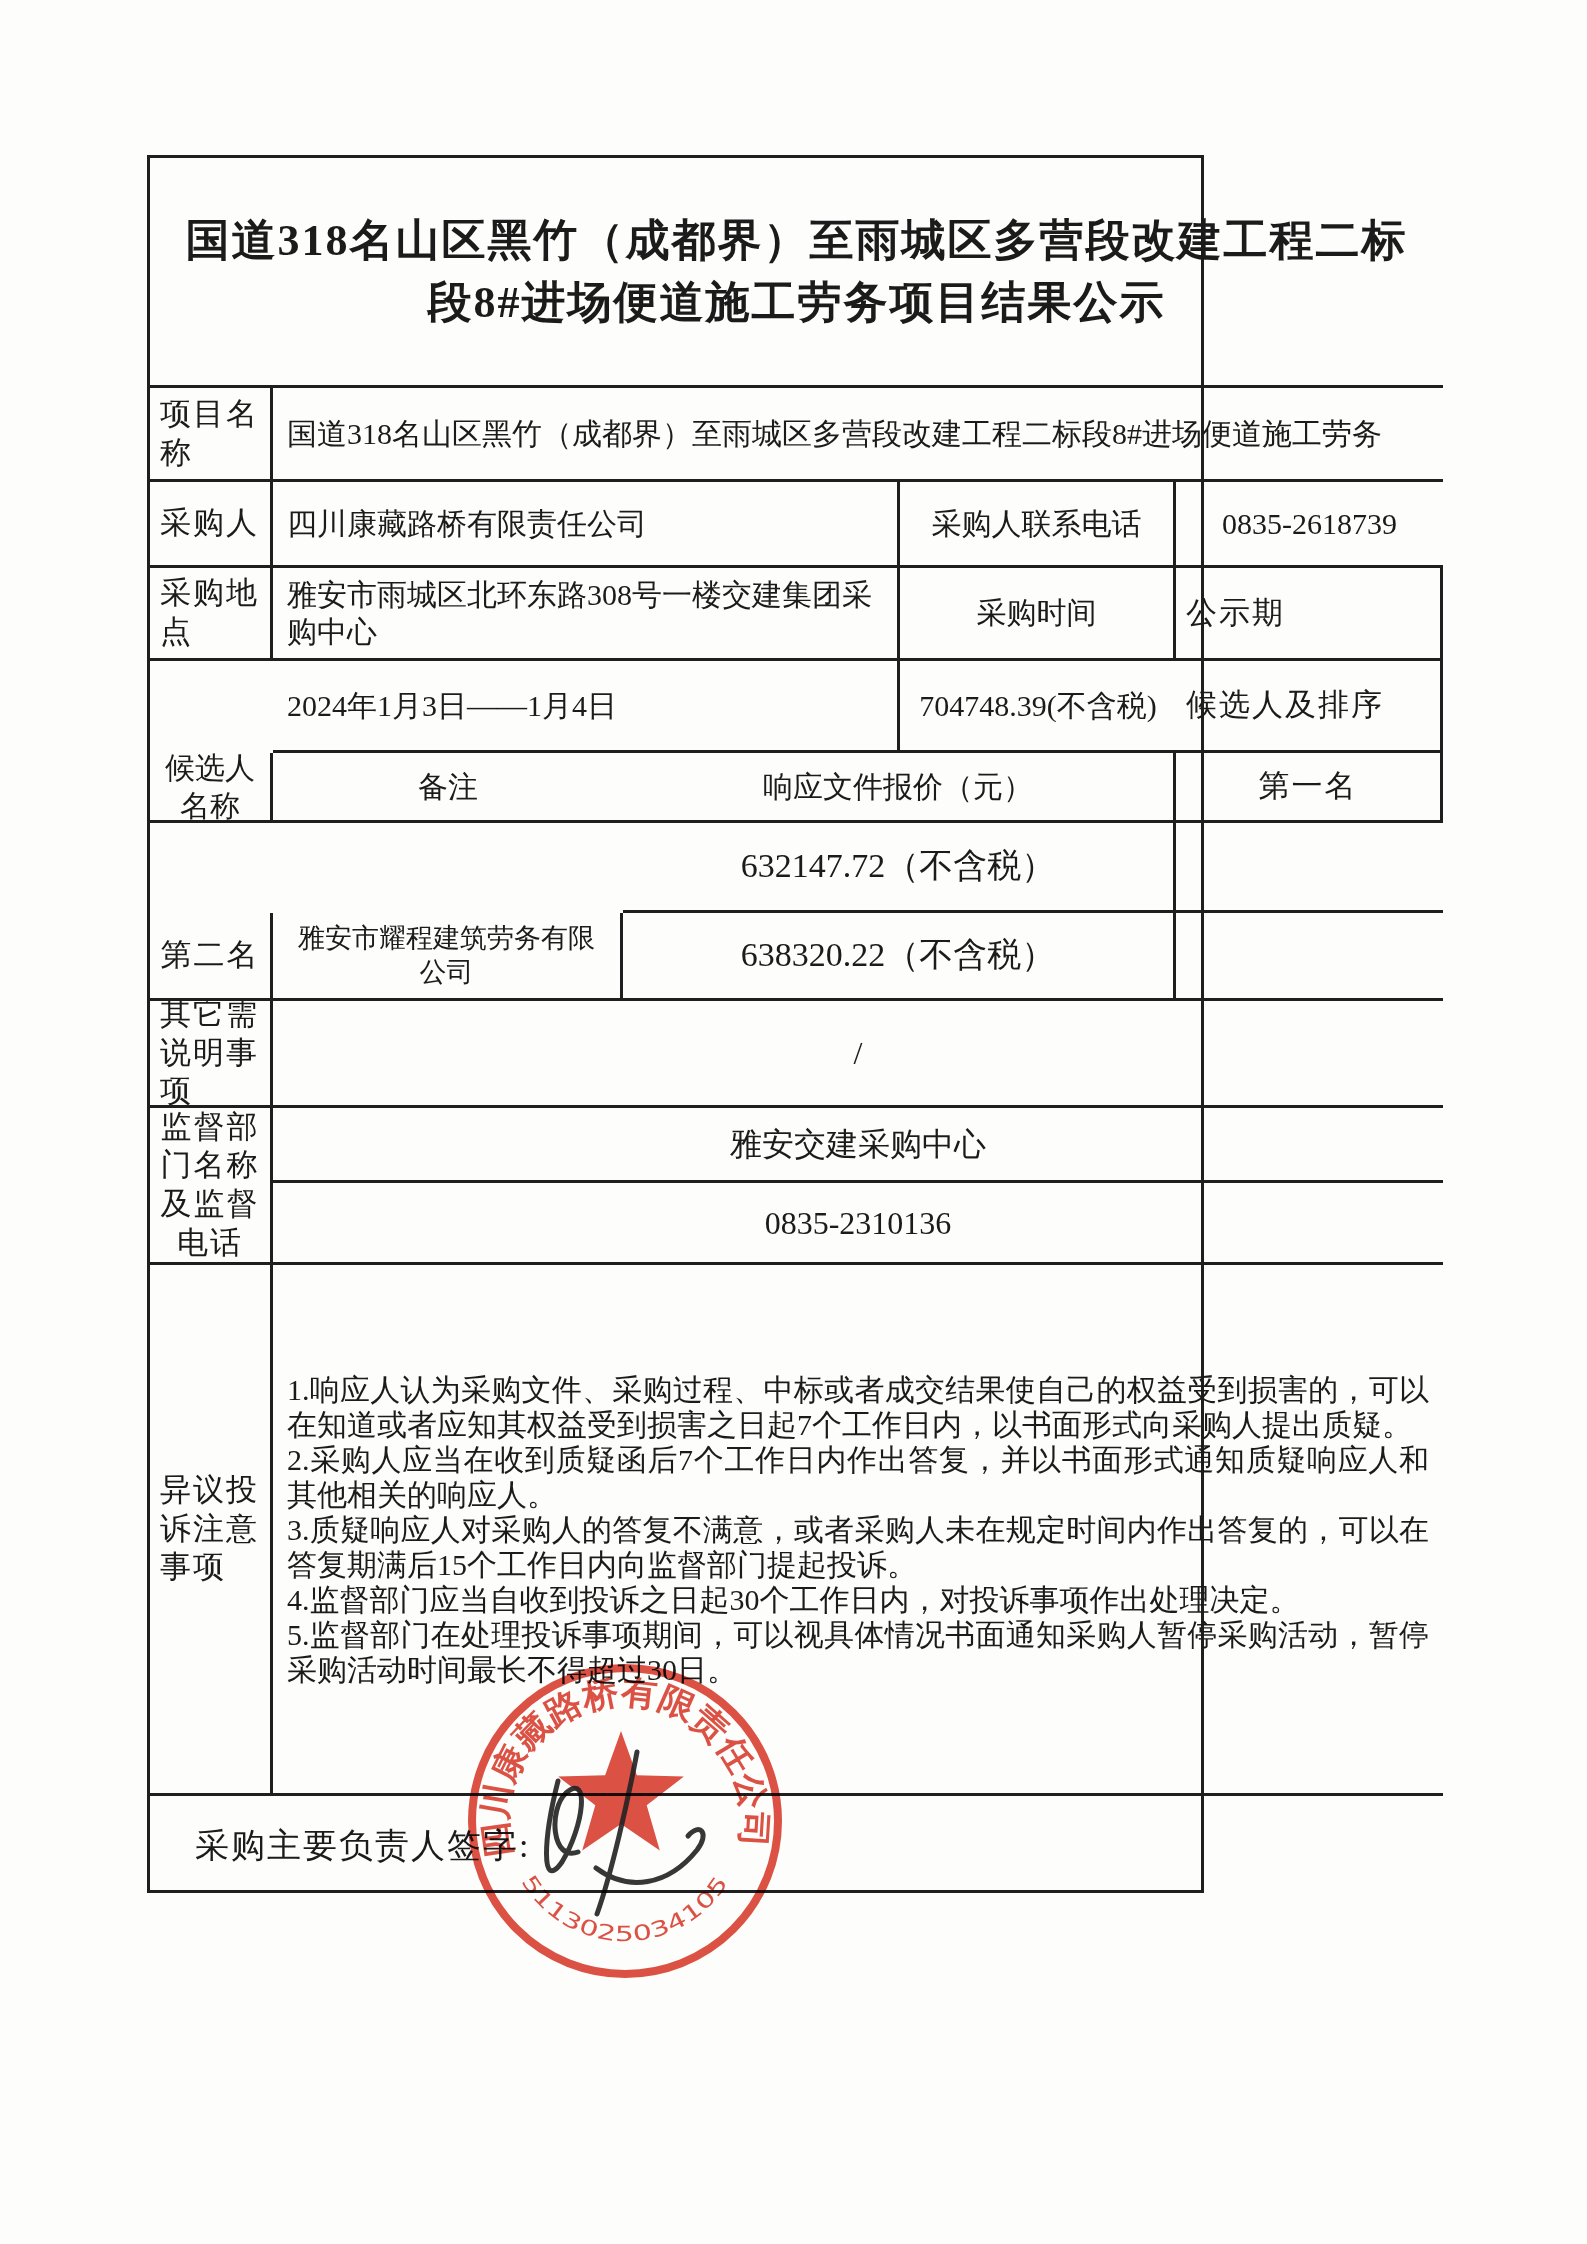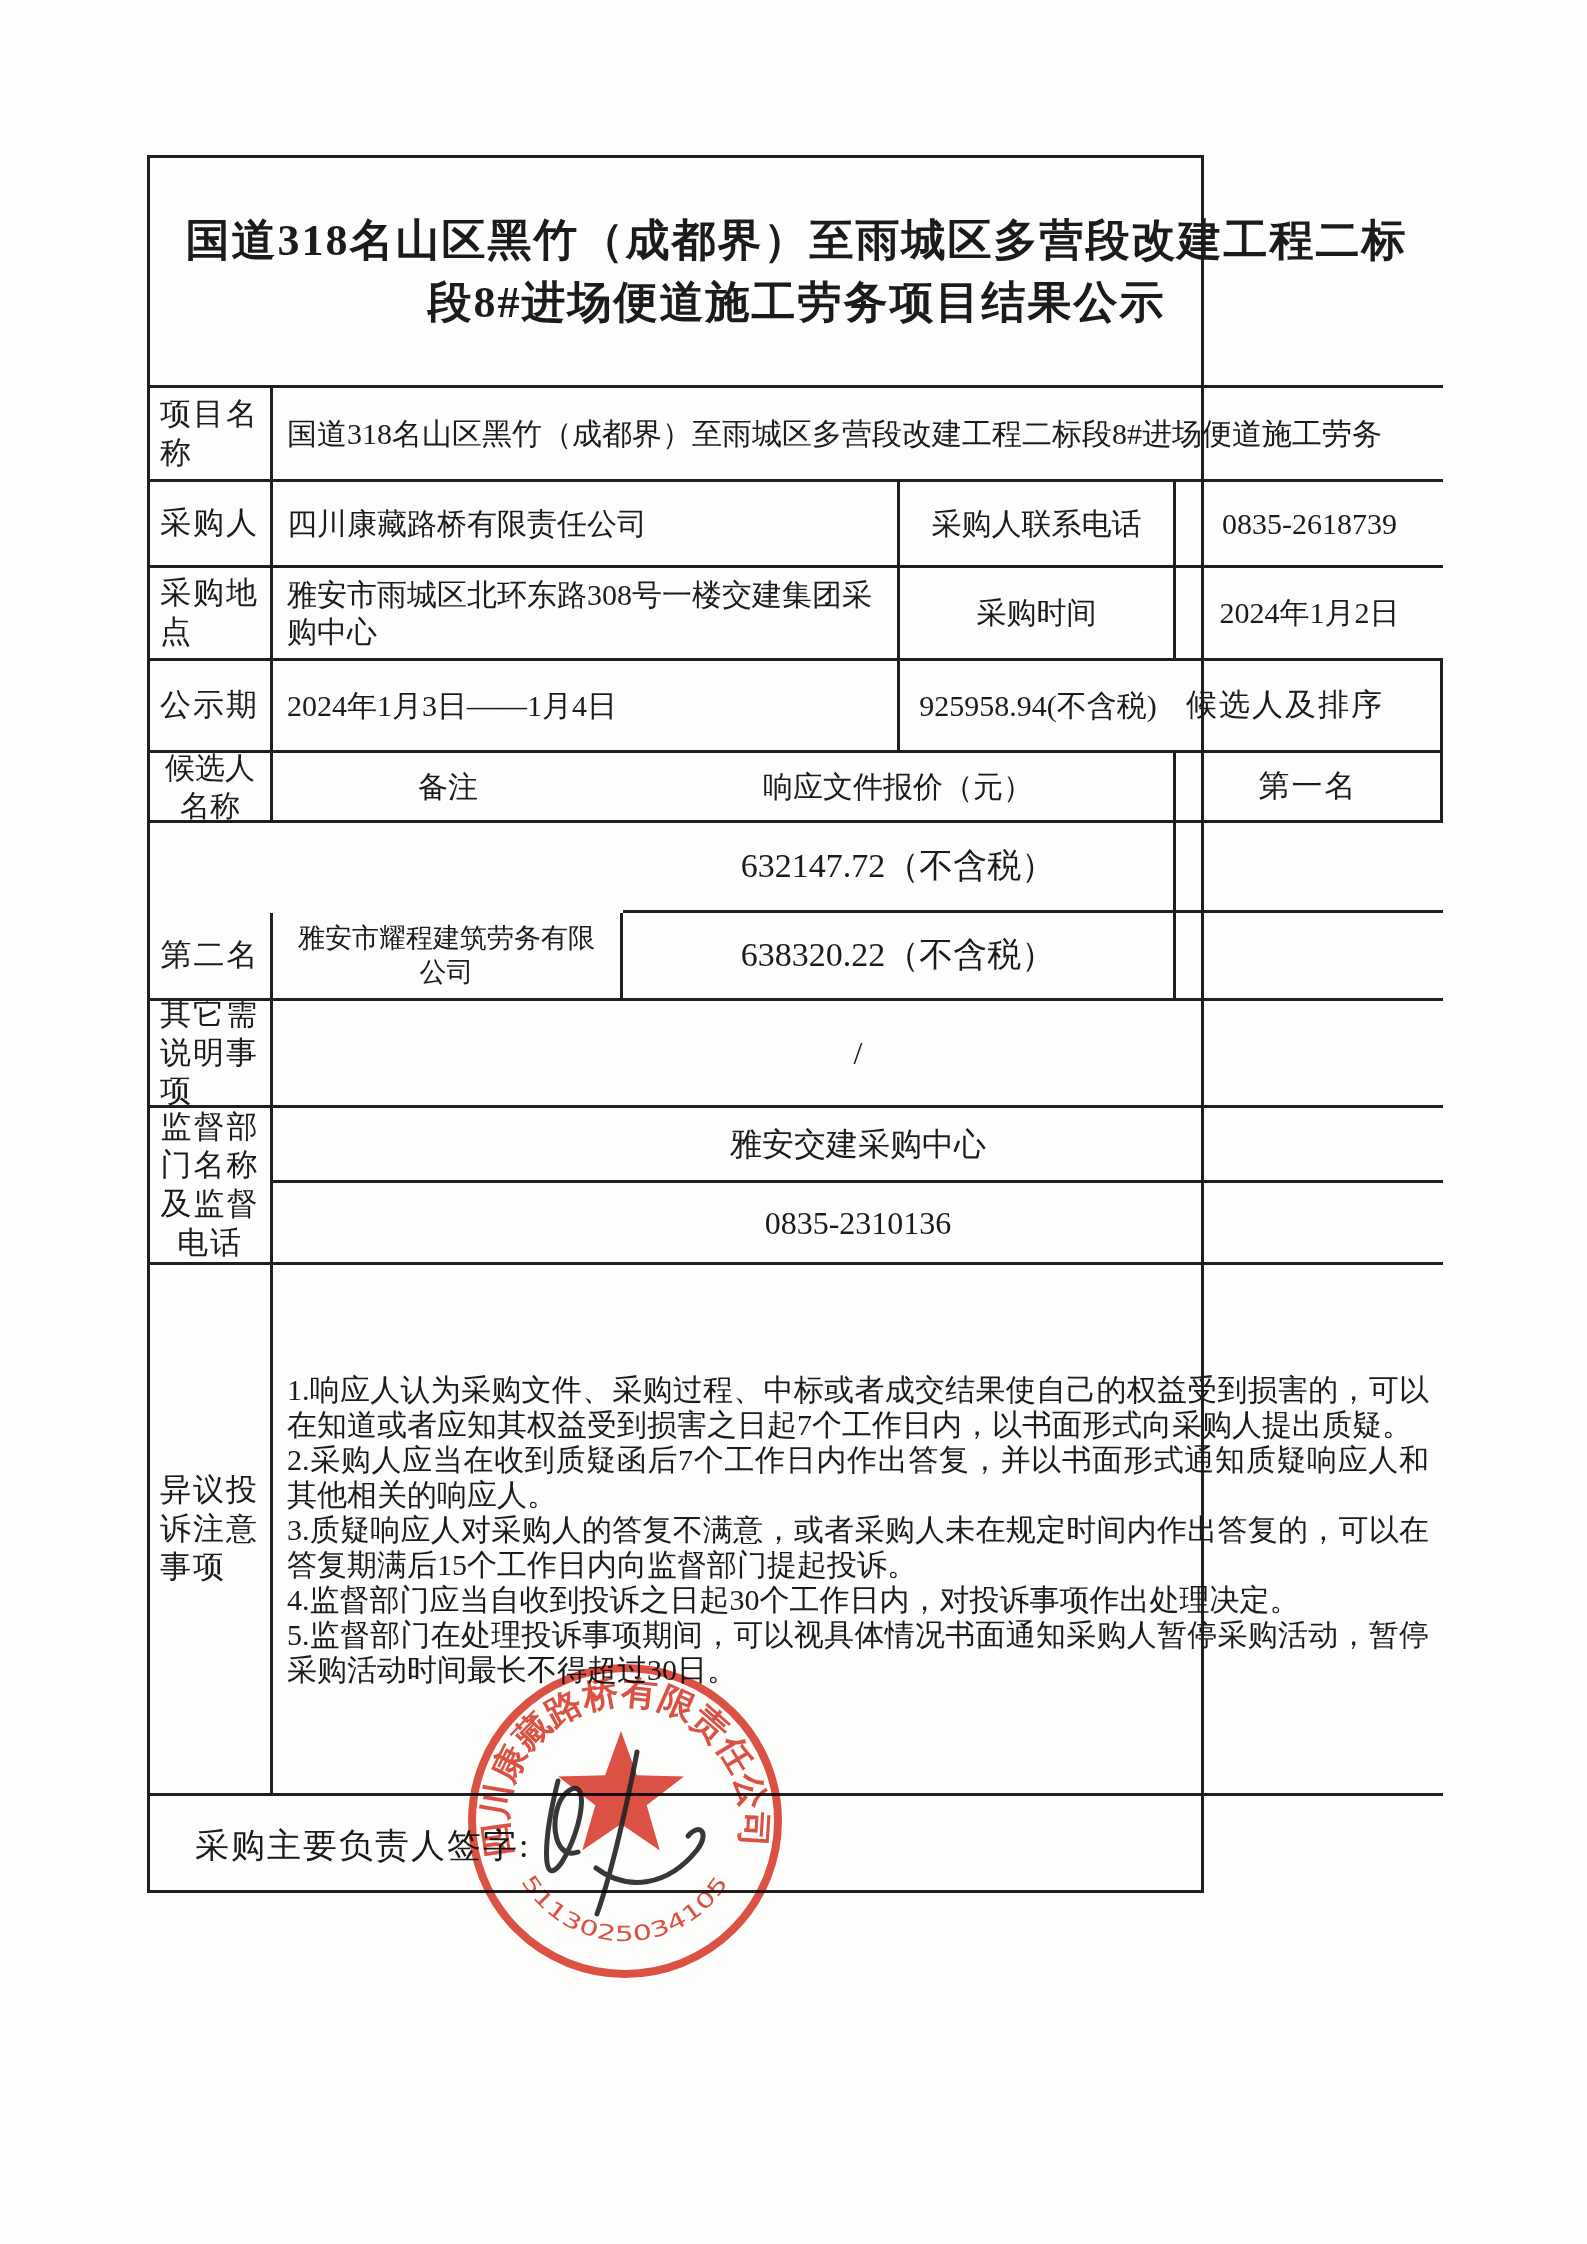--- a/index.html
+++ b/index.html
@@ -93,25 +93,24 @@
     <div class="cell span4 last-col">国道318名山区黑竹（成都界）至雨城区多营段改建工程二标段8#进场便道施工劳务</div>
 
     <div class="cell label-cell">采购人</div>
     <div class="cell span2">四川康藏路桥有限责任公司</div>
     <div class="cell center">采购人联系电话</div>
     <div class="cell center last-col">0835-2618739</div>
 
     <div class="cell label-cell">采购地点</div>
     <div class="cell span2">雅安市雨城区北环东路308号一楼交建集团采购中心</div>
     <div class="cell center">采购时间</div>
-    <div class="cell center last-col">2024年1月2日</div>
 
     <div class="cell label-cell">公示期</div>
     <div class="cell span2">2024年1月3日——1月4日</div>
-    <div class="cell center last-col">925958.94(不含税)</div>
+    <div class="cell center last-col">704748.39(不含税)</div>
 
     <div class="cell label-cell">候选人及排序</div>
     <div class="cell center">候选人名称</div>
     <div class="cell center last-col">备注</div>
     <div class="cell pricecol center">响应文件报价（元）</div>
 
     <div class="cell label-cell center">第一名</div>
     <div class="cell pricecol center price-cell">632147.72（不含税）</div>
     <div class="cell center last-col"></div>
 

